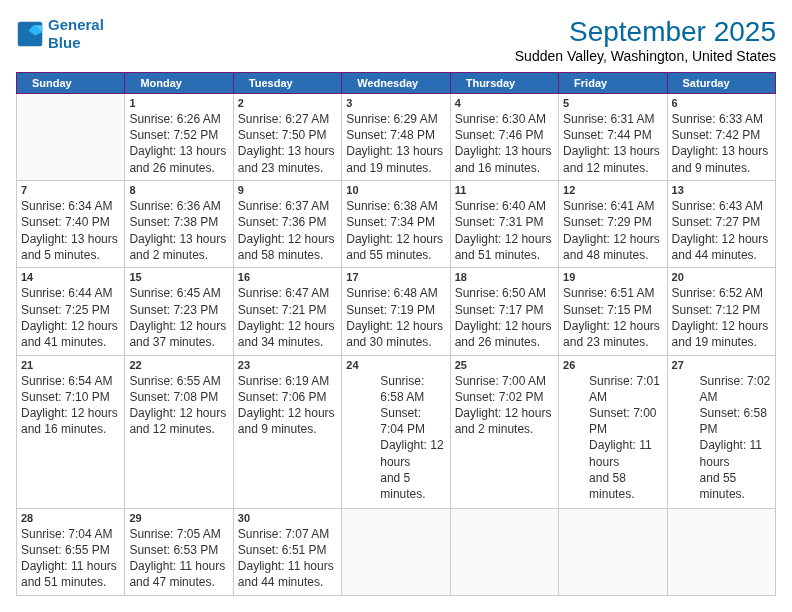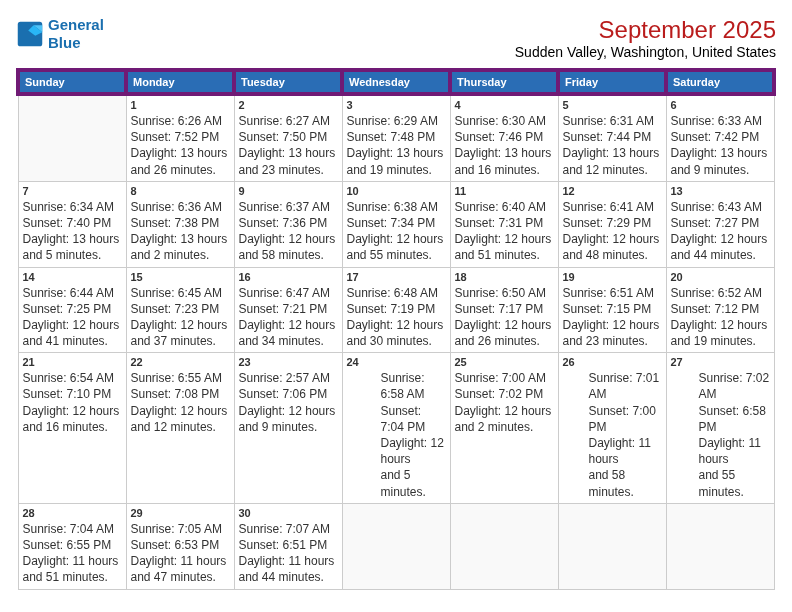--- a/index.html
+++ b/index.html
@@ -5,21 +5,21 @@
     * { margin: 0; padding: 0; box-sizing: border-box; }
     body {
       width: 792px;
       height: 612px;
       font-family: Arial, sans-serif;
       background: #fff;
       overflow: hidden;
     }
     .page {
       width: 792px;
-      height: 504px;
+      height: 612px;
       padding: 16px;
       display: flex;
       flex-direction: column;
     }
     .header {
       display: flex;
       align-items: flex-start;
       justify-content: space-between;
       margin-bottom: 8px;
     }
@@ -38,43 +38,43 @@
       color: #1a6faf;
     }
     .logo-icon {
       width: 28px;
       height: 28px;
     }
     .title-block {
       text-align: right;
     }
     .month-title {
-      font-size: 24px;
+      font-size: 28px;
       font-weight: normal;
-      color: #b91c1c;
+      color: #0369a1;
     }
     .location {
       font-size: 14px;
       color: #000000;
     }
     .calendar {
       flex: 1;
       border: 1px solid #ccc;
       border-collapse: collapse;
       width: 100%;
       table-layout: fixed;
     }
     .calendar th {
       background: #2a6db5;
       color: #fff;
       font-size: 11px;
       font-weight: bold;
       text-align: left;
-      padding: 4px 5px;
-      border: 4px solid #701a75;
+      padding: 4px 15px;
+      border: 1px solid #701a75;
     }
     .calendar td {
       vertical-align: top;
       border: 1px solid #ccc;
       padding: 3px 4px;
       font-size: 9px;
       color: #333;
       background: #fff;
     }
     .calendar td.empty {
@@ -285,21 +285,21 @@
           </td>
           <td>
             <span class="day-number">22</span>
             <div class="day-info" style="white-space: pre-line;">Sunrise: 6:55 AM
 Sunset: 7:08 PM
 Daylight: 12 hours
 and 12 minutes.</div>
           </td>
           <td>
             <span class="day-number">23</span>
-            <div class="day-info" style="white-space: pre-line;">Sunrise: 2:57 AM
+            <div class="day-info" style="white-space: pre-line;">Sunrise: 6:19 AM
 Sunset: 7:06 PM
 Daylight: 12 hours
 and 9 minutes.</div>
           </td>
           <td>
             <span class="day-number">24</span>
             <div class="day-info" style="white-space: pre-line; margin-left: 34px;">Sunrise: 6:58 AM
 Sunset: 7:04 PM
 Daylight: 12 hours
 and 5 minutes.</div>

